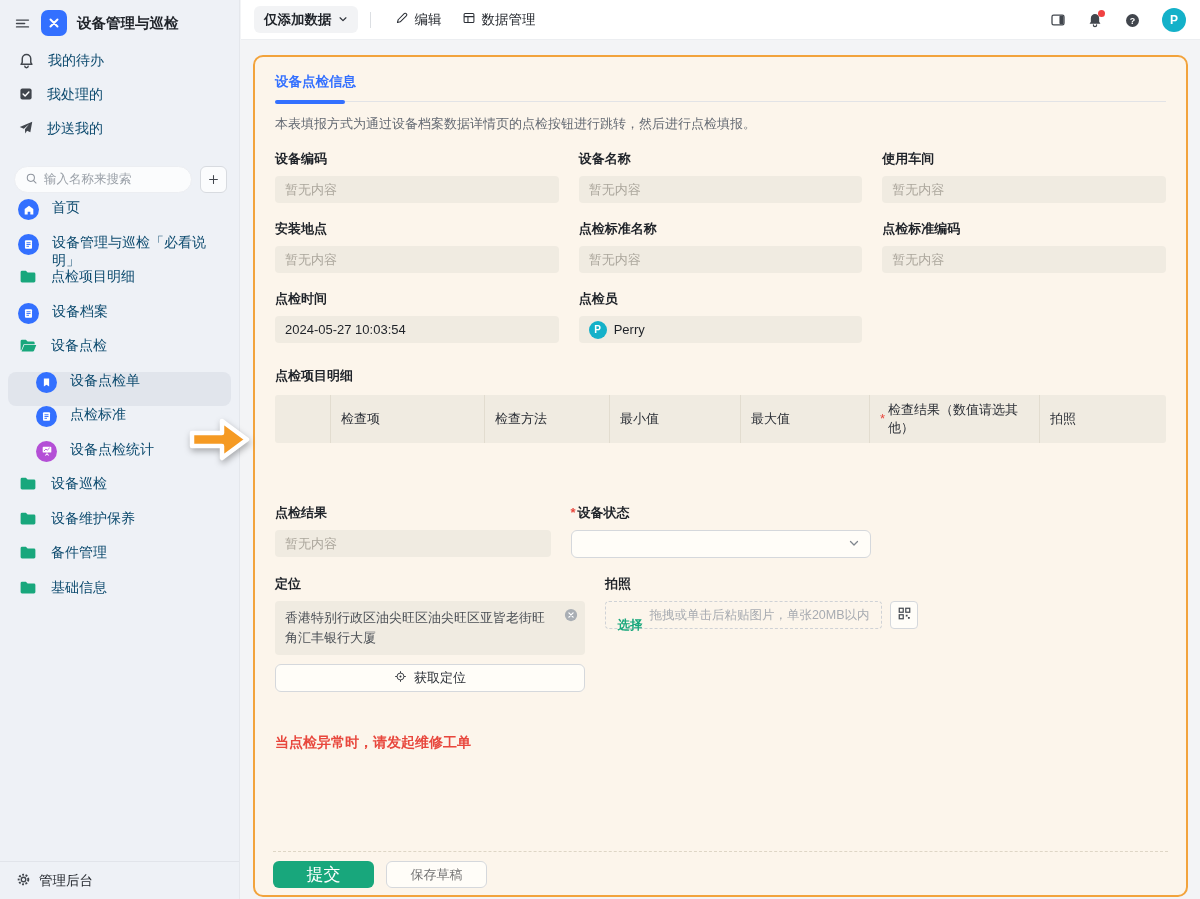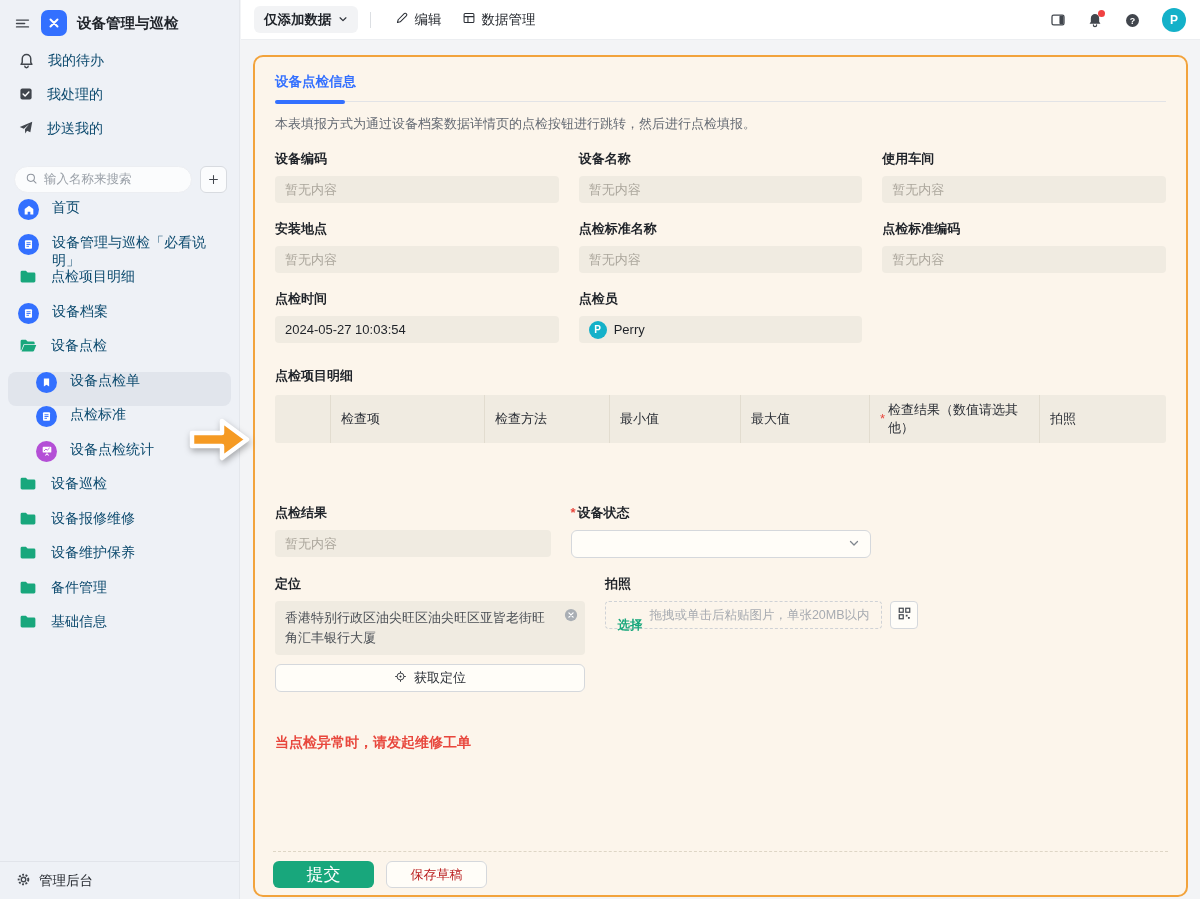--- a/index.html
+++ b/index.html
@@ -106,21 +106,21 @@
     align-items:center; justify-content:center; gap:7px; font-size:12.5px; cursor:pointer; white-space:nowrap; }
   .upload-box .sel { color:var(--green,#18a77c); font-weight:bold;margin-top:21px; }
   .upload-box .hint { color:#a7abb1; }
   .qr-btn { width:28px; height:28px; background:#fffdf8; border:1px solid #d5d8dc; border-radius:4px;
     display:inline-flex; align-items:center; justify-content:center; cursor:pointer; }
   .warning { margin-top:42px; font-size:14px; font-weight:bold; color:var(--red,#db4a41); }
   .card-footer { position:absolute; left:18px; right:18px; bottom:7px; border-top:1px dashed #ded6c6;
     padding-top:9px; display:flex; gap:12px; }
   .btn-primary { width:101px; height:27px; background:var(--green,#18a77c); color:#fff; border:none;
     border-radius:6px; font-size:17px; cursor:pointer; font-family:inherit; }
-  .btn-secondary { width:101px; height:27px; background:#fffdf8; border:1px solid #d5d8dc; color:#b91c1c;
+  .btn-secondary { width:101px; height:27px; background:#fffdf8; border:1px solid #d5d8dc; color:#737373;
     border-radius:6px; font-size:13px; cursor:pointer; font-family:inherit; }
 
   .arrow-annotation { position:absolute; left:189px; top:415px; z-index:5; pointer-events:none;
     filter:drop-shadow(1px 3px 3px rgba(0,0,0,.3)); }
 </style>
 </head>
 <body>
 
 <div class="app">
 
@@ -261,28 +261,20 @@
           </span>
           <span>设备点检统计</span>
         </div>
         <div class="mi">
           <span class="ic-folder">
             <svg viewBox="0 0 20 20" width="18" height="18">
               <path fill="#18a77c" d="M1.8 4.6A1.6 1.6 0 0 1 3.4 3h4.2l2 2h7a1.6 1.6 0 0 1 1.6 1.6v7.8a1.6 1.6 0 0 1-1.6 1.6H3.4a1.6 1.6 0 0 1-1.6-1.6z"></path>
             </svg>
           </span>
           <span>设备巡检</span>
-        </div>
-        <div class="mi">
-          <span class="ic-folder">
-            <svg viewBox="0 0 20 20" width="18" height="18">
-              <path fill="#18a77c" d="M1.8 4.6A1.6 1.6 0 0 1 3.4 3h4.2l2 2h7a1.6 1.6 0 0 1 1.6 1.6v7.8a1.6 1.6 0 0 1-1.6 1.6H3.4a1.6 1.6 0 0 1-1.6-1.6z"></path>
-            </svg>
-          </span>
-          <span>设备报修维修</span>
         </div>
         <div class="mi">
           <span class="ic-folder">
             <svg viewBox="0 0 20 20" width="18" height="18">
               <path fill="#18a77c" d="M1.8 4.6A1.6 1.6 0 0 1 3.4 3h4.2l2 2h7a1.6 1.6 0 0 1 1.6 1.6v7.8a1.6 1.6 0 0 1-1.6 1.6H3.4a1.6 1.6 0 0 1-1.6-1.6z"></path>
             </svg>
           </span>
           <span>设备维护保养</span>
         </div>
         <div class="mi">

